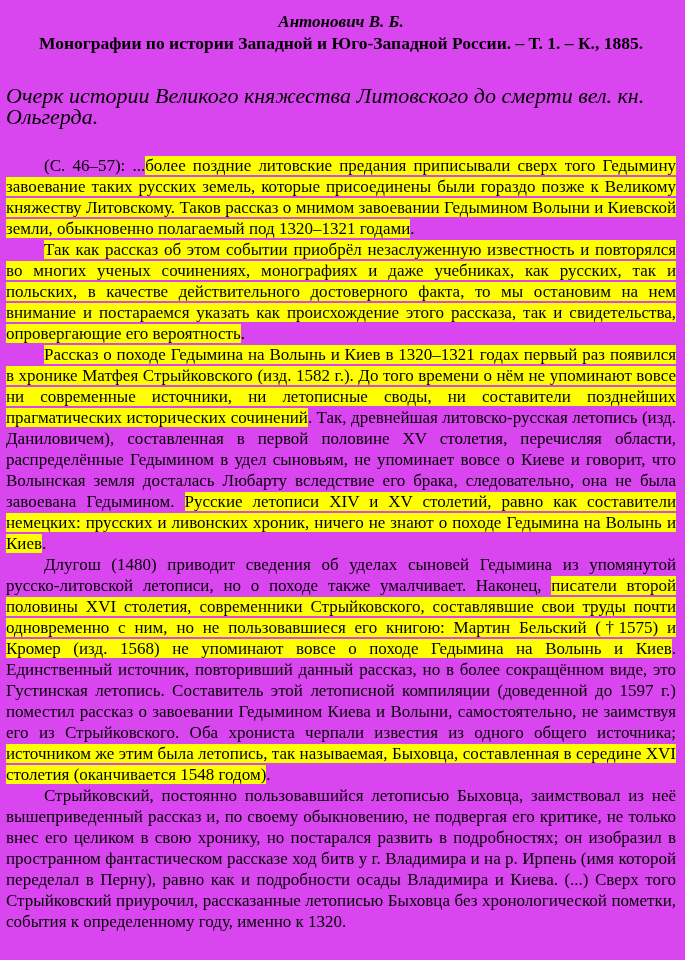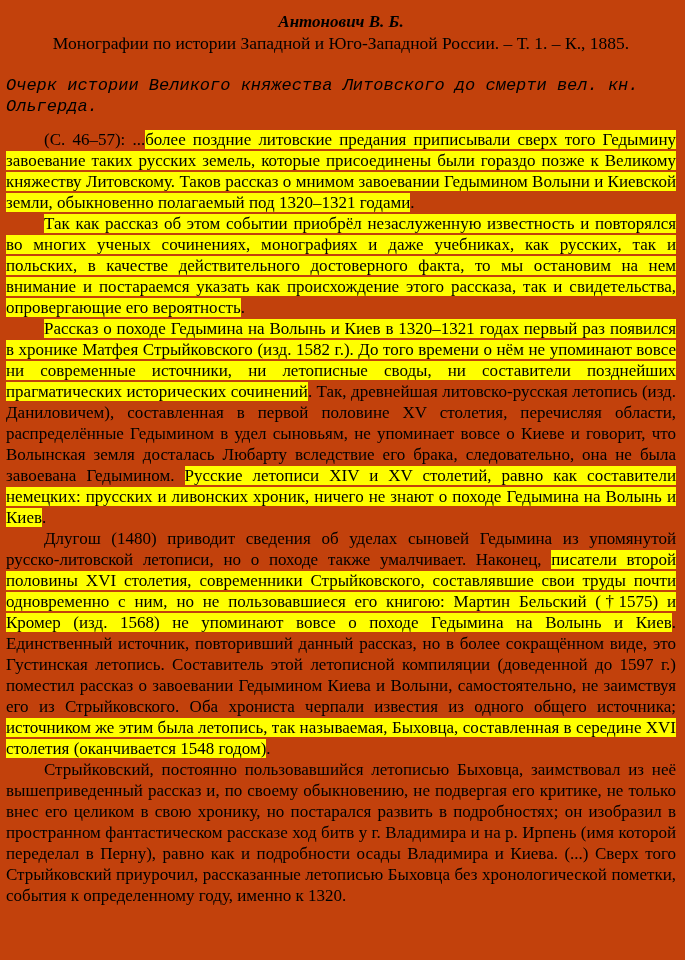--- a/index.html
+++ b/index.html
@@ -3,51 +3,50 @@
 <meta charset="utf-8">
 <style>
   html, body {
     margin: 0;
     padding: 0;
     background: #ffffff;
   }
   .page {
     width: 685px;
     height: 960px;
-    background: #c2410c;
+    background: #d946ef;
     box-sizing: border-box;
     padding: 11px 9px 0 6px;
     font-family: "Liberation Serif", "DejaVu Serif", serif;
     color: #000000;
     overflow: hidden;
   }
   .header {
     text-align: center;
   }
   .header-author {
     font-size: 17px;
     line-height: 21px;
     font-weight: bold;
     font-style: italic;
   }
   .header-title {
     font-size: 17.5px;
     line-height: 22px;
-    font-weight: normal;
+    font-weight: bold;
   }
   .subtitle {
-    margin-top: 21px;
+    margin-top: 31px;
     font-style: italic;
-    font-size: 17px;
+    font-size: 22px;
     line-height: 21px;
     text-align: left;
-    font-family: Liberation Mono, monospace;
   }
   .body-text {
-    margin-top: 12px;
+    margin-top: 28px;
   }
   .para {
     margin: 0;
     font-size: 17px;
     line-height: 21px;
     text-align: justify;
     text-indent: 38px;
   }
   .hl {
     

